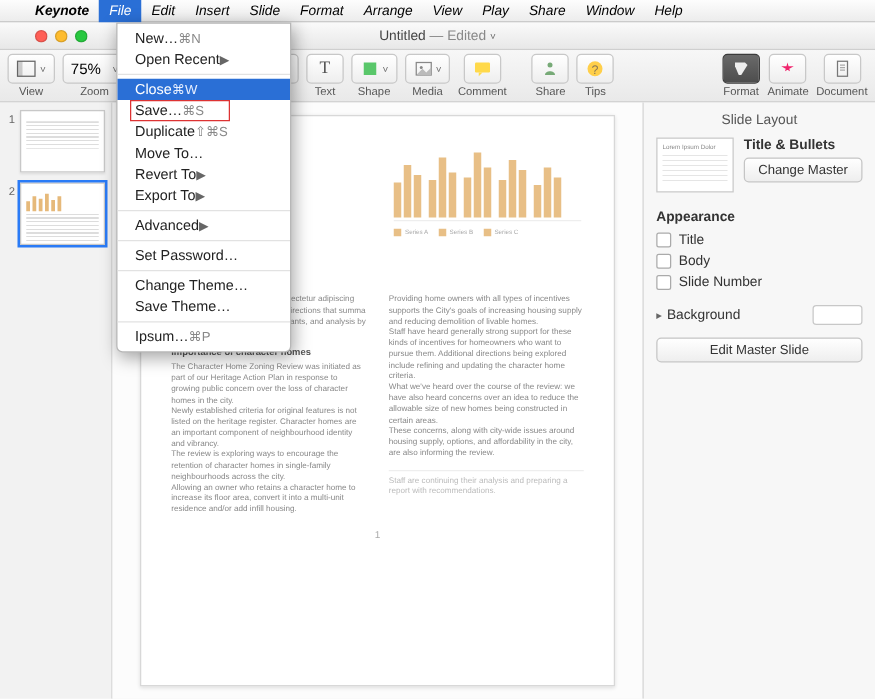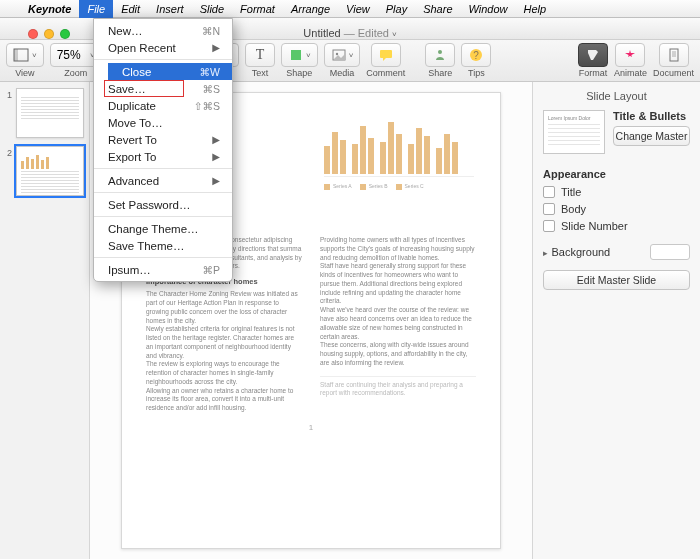--- a/index.html
+++ b/index.html
@@ -6,21 +6,21 @@
 body { width: 700px; height: 559px; background: #f5f5f5; overflow: hidden; font-size: 11px; }
 
 
 .menubar { height: 18px; background: linear-gradient(#fdfdfd,#ececec); border-bottom: 1px solid #bfbfbf; display: flex; align-items: center; padding: 0 8px; gap: 0; font-style: italic; }
 .menubar .apple { font-size: 13px; padding: 0 10px 0 2px; }
 .menubar .app-name { font-weight: 600; padding: 0 8px; }
 .menubar .mitem { padding: 0 8px; height: 18px; line-height: 18px; }
 .menubar .mitem.active { background: #2a6fd6; color: #fff; }
 
 
-.winchrome { height: 22px; background: linear-gradient(#fafafa,#e8e8e8); border-bottom: 1px solid #cfcfcf; display:flex; align-items:flex-end; position:relative;padding-left:20px; }
+.winchrome { height: 22px; background: linear-gradient(#fafafa,#e8e8e8); border-bottom: 1px solid #cfcfcf; display:flex; align-items:center; position:relative;padding-left:20px; }
 .traffic { display:flex; gap:6px; padding-left:8px; }
 .dot { width:10px; height:10px; border-radius:50%; border:1px solid rgba(0,0,0,.15); }
 .dot.r{background:#ff5f57}.dot.y{background:#febc2e}.dot.g{background:#28c840}
 .doc-title { position:absolute; left:50%; transform:translateX(-50%); color:#444; font-size:11px; }
 .doc-title .edited{ color:#888; }
 
 
 .toolbar { height: 42px; background: linear-gradient(#f7f7f7,#e9e9e9); border-bottom:1px solid #c9c9c9; display:flex; align-items:center; padding:0 6px; gap:6px; }
 .tb-group { display:flex; flex-direction:column; align-items:center; gap:1px; }
 .tb-btn { height:24px; min-width:30px; border:1px solid #c8c8c8; border-radius:4px; background:linear-gradient(#fff,#eee); display:flex; align-items:center; justify-content:center; font-size:12px; padding:0 6px; }
@@ -52,41 +52,41 @@
 .chart-row .grp { display:flex; gap:2px; align-items:flex-end; }
 .chart-row .grp i { width:6px; background:#e8bf86; display:block; }
 .legend { display:flex; gap:8px; margin-top:6px; font-size:5px; color:#aaa; }
 .legend span::before { content:""; display:inline-block; width:6px; height:6px; background:#e8bf86; margin-right:3px; vertical-align:middle; }
 .cols { display:flex; gap:18px; margin-top:14px; }
 .col { flex:1; font-size:6.5px; color:#888; line-height:1.35; }
 .col h4 { font-size:7.5px; color:#555; margin:6px 0 3px; font-weight:600; }
 .pgnum { text-align:center; font-size:8px; color:#aaa; margin-top:10px; }
 
 
-.inspector { width:168px; background:#f7f7f7; border-left:1px solid #d6d6d6; padding:6px 10px; font-size:11px; color:#333; }
+.inspector { width:186px; background:#f7f7f7; border-left:1px solid #d6d6d6; padding:6px 10px; font-size:11px; color:#333; }
 .insp-title { text-align:center; font-size:11px; color:#555; margin:2px 0 8px; }
 .master-row { display:flex; gap:8px; align-items:flex-start; margin-bottom:8px; }
 .master-thumb { width:62px; height:44px; background:#fff; border:1px solid #c8c8c8; font-size:5px; color:#888; padding:4px; }
 .master-info { flex:1; }
 .master-name { font-weight:600; font-size:11px; margin-bottom:4px; }
 .pill-btn { display:block; width:100%; height:20px; border:1px solid #c5c5c5; border-radius:4px; background:linear-gradient(#fff,#eee); font-size:10.5px; text-align:center; line-height:18px; }
 .section-h { font-weight:600; font-size:11px; margin:14px 0 6px; }
 .chk { display:flex; align-items:center; gap:6px; font-size:11px; color:#333; margin:5px 0; }
 .chk .box { width:12px; height:12px; border:1px solid #aaa; border-radius:2px; background:#fff; }
 .disc { display:flex; align-items:center; justify-content:space-between; margin:12px 0 8px; }
 .disc .tri { font-size:9px; color:#666; margin-right:4px; }
 .swatch { width:40px; height:16px; border:1px solid #c8c8c8; border-radius:3px; background:#fff; }
 .edit-master { margin-top:10px; }
 
 
 .dropdown { position:absolute; top:18px; left:93px; width:140px; background:#fff; border:1px solid #b7b7b7; border-radius:0 0 5px 5px; box-shadow:2px 4px 14px rgba(0,0,0,.35); padding:3px 0; z-index:50; }
-.dropdown .row { display:flex; justify-content:space-between; align-items:center; padding:2px 12px 2px 14px; font-size:11.5px; color:#222; height:17px; }
+.dropdown .row { display:flex; align-items:center; padding:2px 12px 2px 14px; font-size:11.5px; color:#222; height:17px; }
 .dropdown .row .sc { color:#888; font-size:10.5px; }
 .dropdown .row .arr { color:#666; font-size:10px; }
-.dropdown .row.hi { background:#2a6fd6; color:#fff;margin-left:14px; }
+.dropdown .row.hi { background:#2a6fd6; color:#fff; }
 .dropdown .row.hi .sc { color:#e8f0ff; }
 .dropdown .row.boxed { position:relative; }
 .dropdown .row.boxed::after { content:""; position:absolute; left:10px; right:48px; top:0; bottom:0; border:1.5px solid #d33; pointer-events:none; }
 .dropdown hr { border:none; border-top:1px solid #e2e2e2; margin:3px 0; }
 
 </style>
 </head>
 <body>
 
 <div class="menubar">

